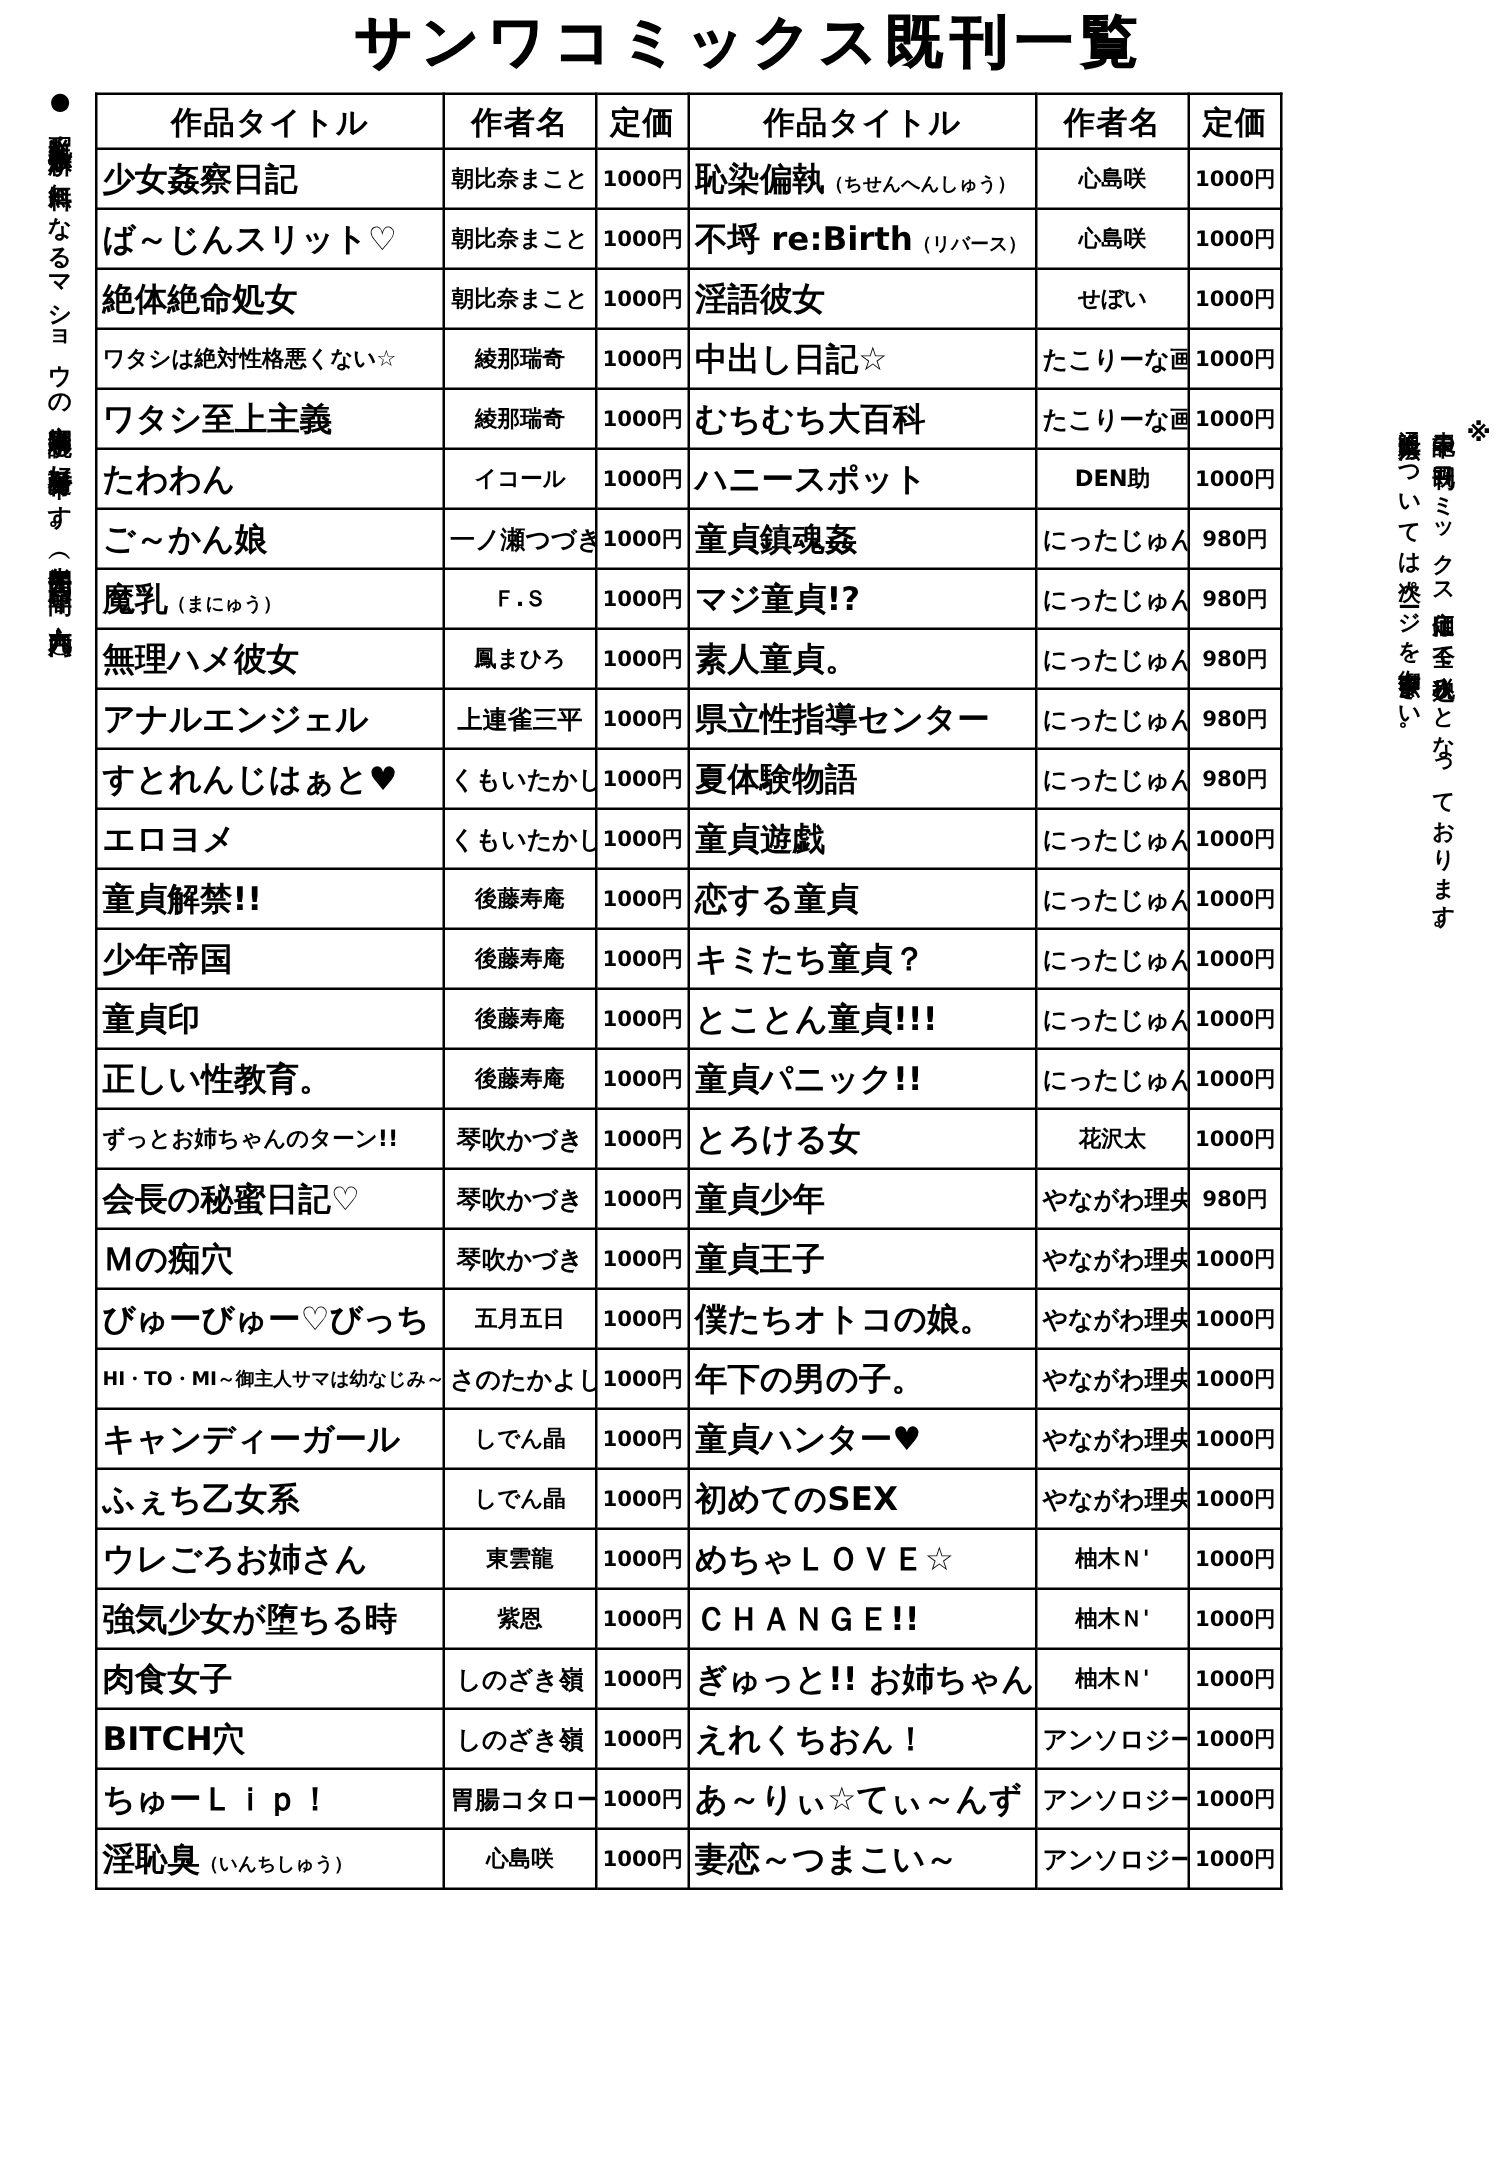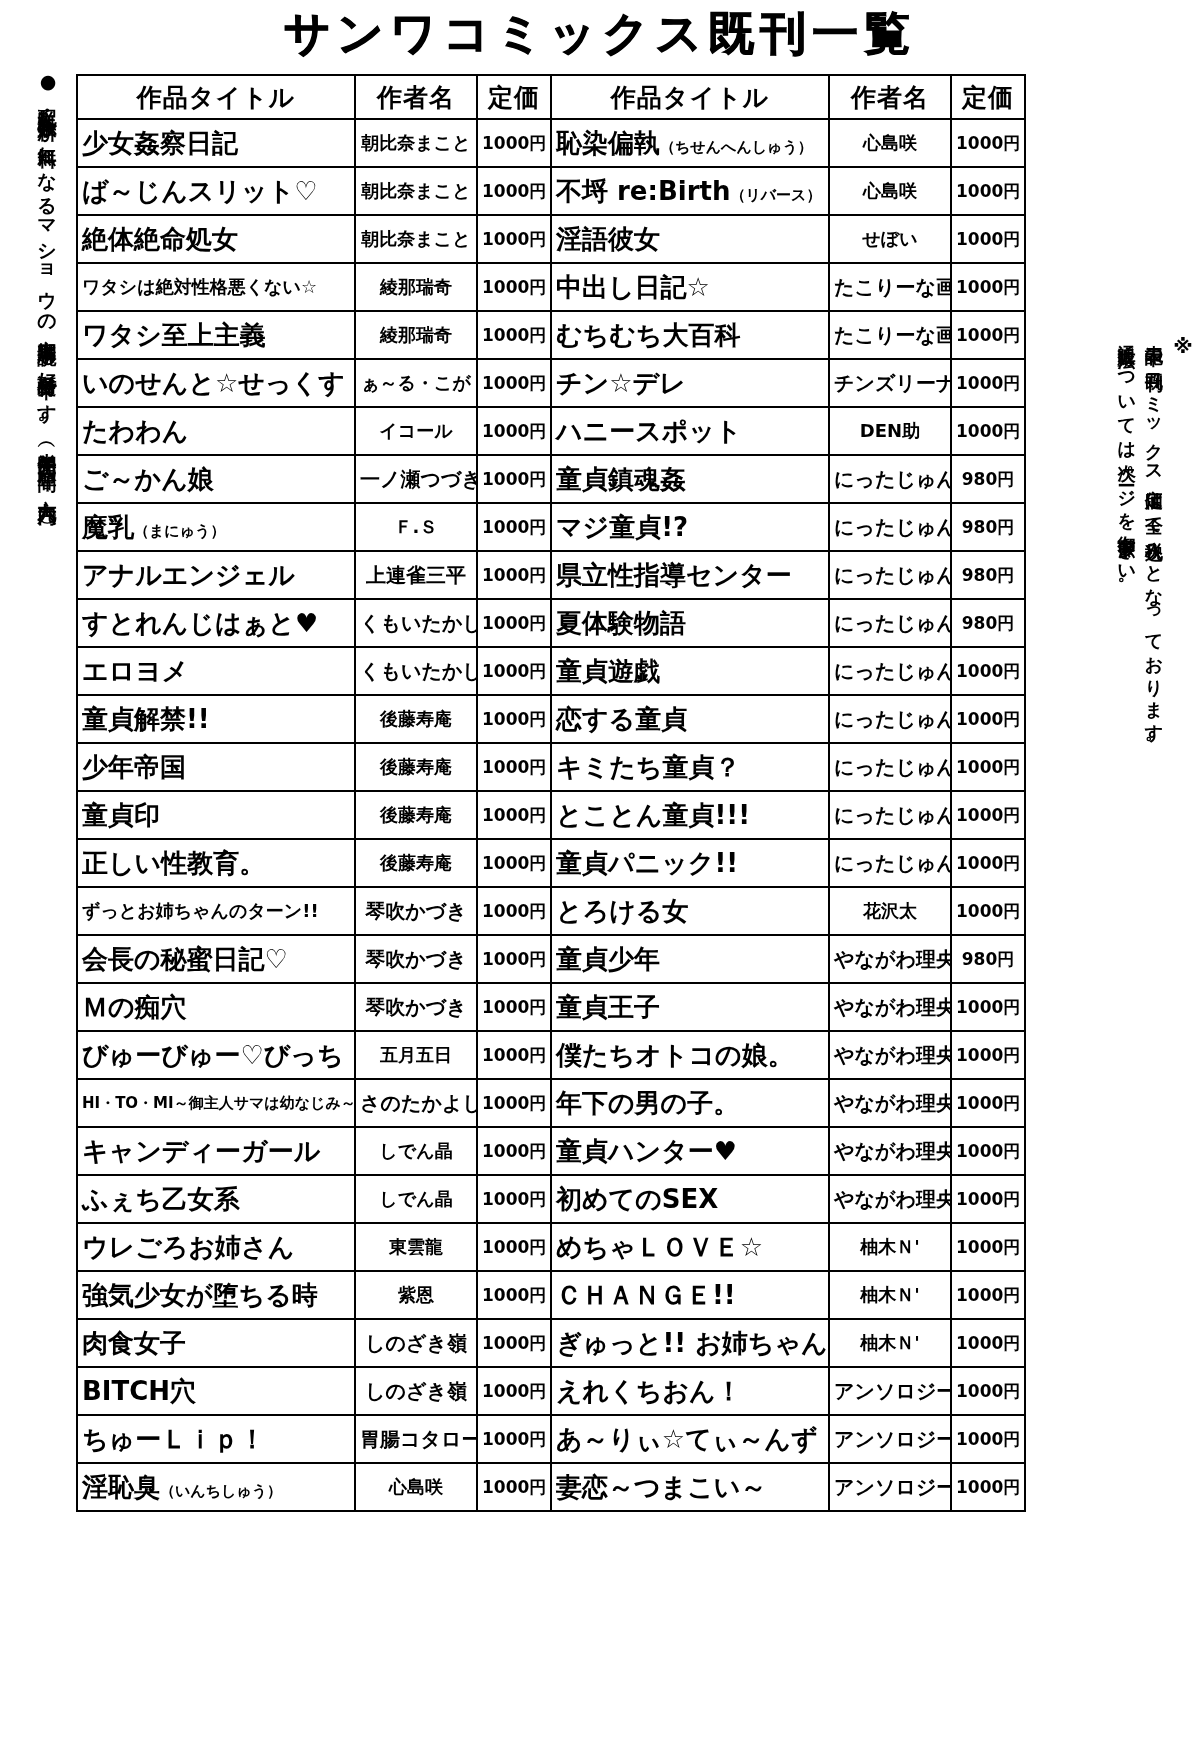--- a/index.html
+++ b/index.html
@@ -218,48 +218,48 @@
           </tr>
           <tr>
             <td class="cell-title"><span>ワタシ至上主義</span></td>
             <td class="cell-author">綾那瑞奇</td>
             <td class="cell-price">1000円</td>
             <td class="cell-title"><span>むちむち大百科</span></td>
             <td class="cell-author tiny">たこりーな画伯</td>
             <td class="cell-price">1000円</td>
           </tr>
           <tr>
-            <td class="cell-title"><span>いのせんと☆せっくす</span></td>
-            <td class="cell-author">ぁ～る・こが</td>
-            <td class="cell-price">1000円</td>
-            <td class="cell-title"><span>チン☆デレ</span></td>
-            <td class="cell-author tiny">チンズリーナ</td>
-            <td class="cell-price">1000円</td>
-          </tr>
-          <tr>
             <td class="cell-title"><span>たわわん</span></td>
             <td class="cell-author">イコール</td>
             <td class="cell-price">1000円</td>
             <td class="cell-title"><span>ハニースポット</span></td>
             <td class="cell-author">DEN助</td>
             <td class="cell-price">1000円</td>
           </tr>
           <tr>
             <td class="cell-title"><span>ご～かん娘</span></td>
             <td class="cell-author tiny">一ノ瀬つづき</td>
             <td class="cell-price">1000円</td>
             <td class="cell-title"><span>童貞鎮魂姦</span></td>
             <td class="cell-author tiny">にったじゅん</td>
             <td class="cell-price">980円</td>
           </tr>
           <tr>
             <td class="cell-title"><span>魔乳</span><span class="ruby">（まにゅう）</span></td>
             <td class="cell-author">Ｆ.Ｓ</td>
             <td class="cell-price">1000円</td>
             <td class="cell-title"><span>マジ童貞!?</span></td>
+            <td class="cell-author tiny">にったじゅん</td>
+            <td class="cell-price">980円</td>
+          </tr>
+          <tr>
+            <td class="cell-title"><span>無理ハメ彼女</span></td>
+            <td class="cell-author">鳳まひろ</td>
+            <td class="cell-price">1000円</td>
+            <td class="cell-title"><span>素人童貞。</span></td>
             <td class="cell-author tiny">にったじゅん</td>
             <td class="cell-price">980円</td>
           </tr>
           <tr>
             <td class="cell-title"><span>アナルエンジェル</span></td>
             <td class="cell-author tiny">上連雀三平</td>
             <td class="cell-price">1000円</td>
             <td class="cell-title"><span>県立性指導センター</span></td>
             <td class="cell-author tiny">にったじゅん</td>
             <td class="cell-price">980円</td>

